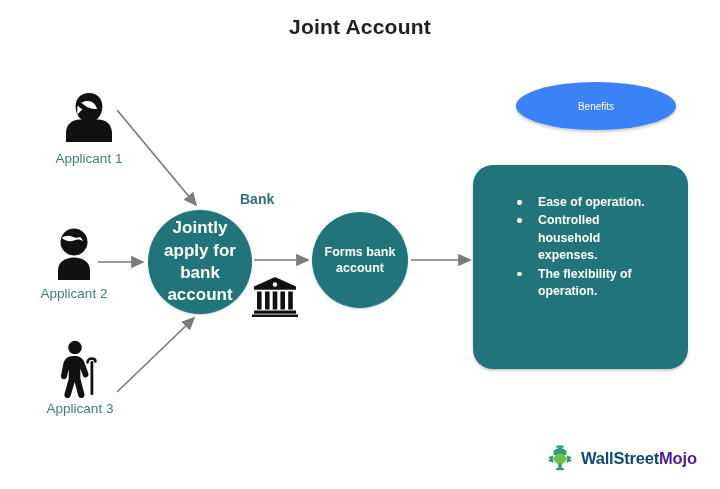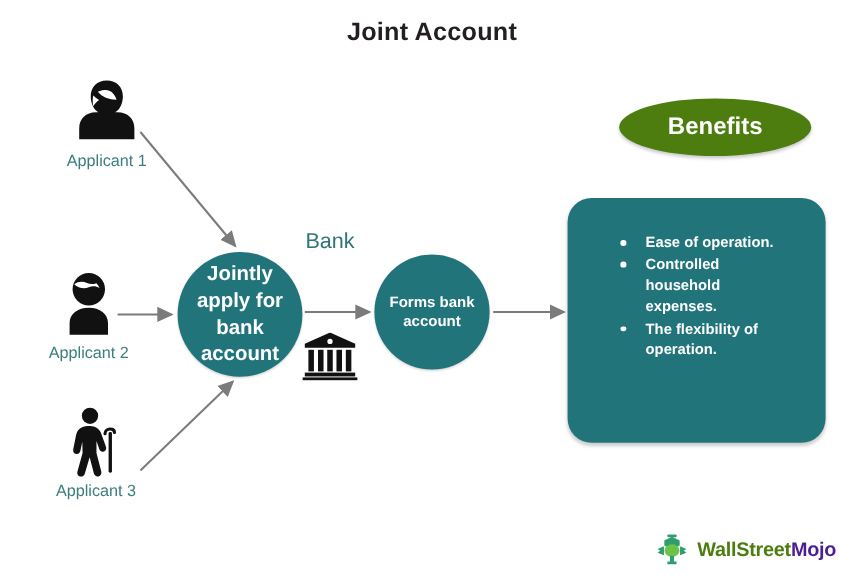--- a/index.html
+++ b/index.html
@@ -43,21 +43,21 @@
     line-height: 62px;
   }
   .applicant .glyph svg { display: inline-block; vertical-align: middle; }
   .applicant .caption {
     display: block;
     margin-top: 2px;
     font-size: 13.5px;
     color: #3d7d7e;
     font-family: "Liberation Sans", sans-serif;
   }
-  #applicant-1 { left: 29px;  top: 62px; }
+  #applicant-1 { left: 29px;  top: 87px; }
   #applicant-2 { left: 14px;  top: 222px; }
   #applicant-3 { left: 20px;  top: 337px; }
 
   
   .process-circle {
     position: absolute;
     border-radius: 50%;
     background: #21757a;
     color: #ffffff;
     display: flex;
@@ -81,44 +81,43 @@
     font-size: 12.5px;
     padding: 0 8px;
     box-sizing: border-box;
   }
 
   
   #bank-label {
     position: absolute;
     left: 240px; top: 191px;
     width: 70px;
-    text-align: center;
-    font-size: 18px;
-    font-weight: normal;
+    font-size: 14px;
+    font-weight: bold;
     color: #2f7476;
   }
   #bank-icon {
     position: absolute;
     left: 252px; top: 277px;
     width: 46px; height: 40px;
   }
 
   
   #benefits-ellipse {
     position: absolute;
     left: 516px; top: 82px;
     width: 160px; height: 48px;
     border-radius: 50%;
-    background: #4d7c0f;
+    background: #3b82f6;
     color: #ffffff;
     display: flex;
     align-items: center;
     justify-content: center;
-    font-size: 20px;
-    font-weight: bold;
+    font-size: 10px;
+    font-weight: normal;
     box-shadow: 0 2px 3px rgba(0,0,0,0.22);
   }
 
   
   #benefits-box {
     position: absolute;
     left: 473px; top: 165px;
     width: 215px; height: 204px;
     background: #21757a;
     border-radius: 20px;
@@ -165,21 +164,21 @@
     left: 545px; top: 443px;
     display: flex;
     align-items: center;
   }
   #brand-logo .mark { margin-right: 6px; line-height: 0; }
   #brand-logo .wordmark {
     font-size: 16.5px;
     font-weight: bold;
     letter-spacing: -0.2px;
   }
-  #brand-logo .word-a { color: #4d7c0f; }
+  #brand-logo .word-a { color: #0c4a6e; }
   #brand-logo .word-b { color: #4c1d95; text-align: right; }
 </style>
 </head>
 <body>
 
 <div id="canvas">
 
   <div id="page-title">Joint Account</div>
 
   <svg id="arrow-layer" viewBox="0 0 720 489" width="720" height="489">

